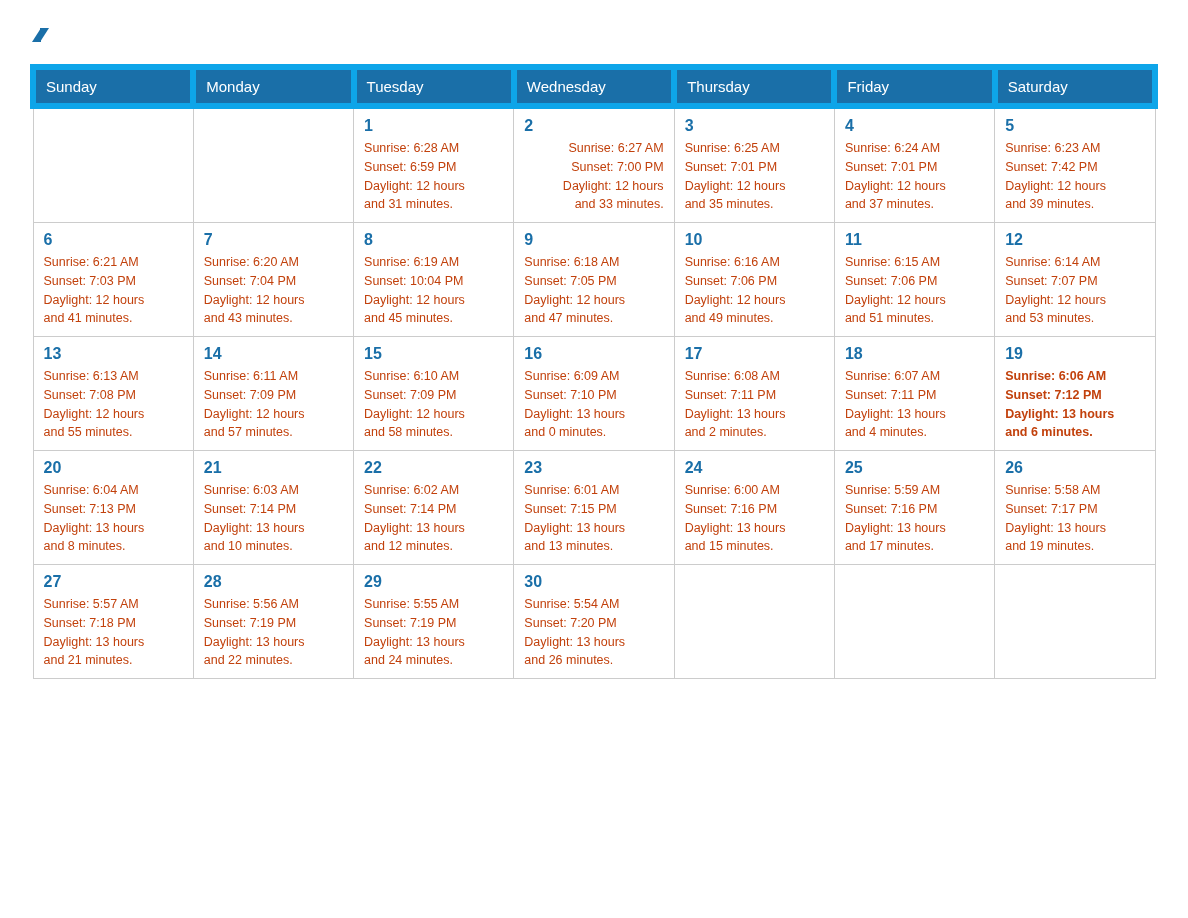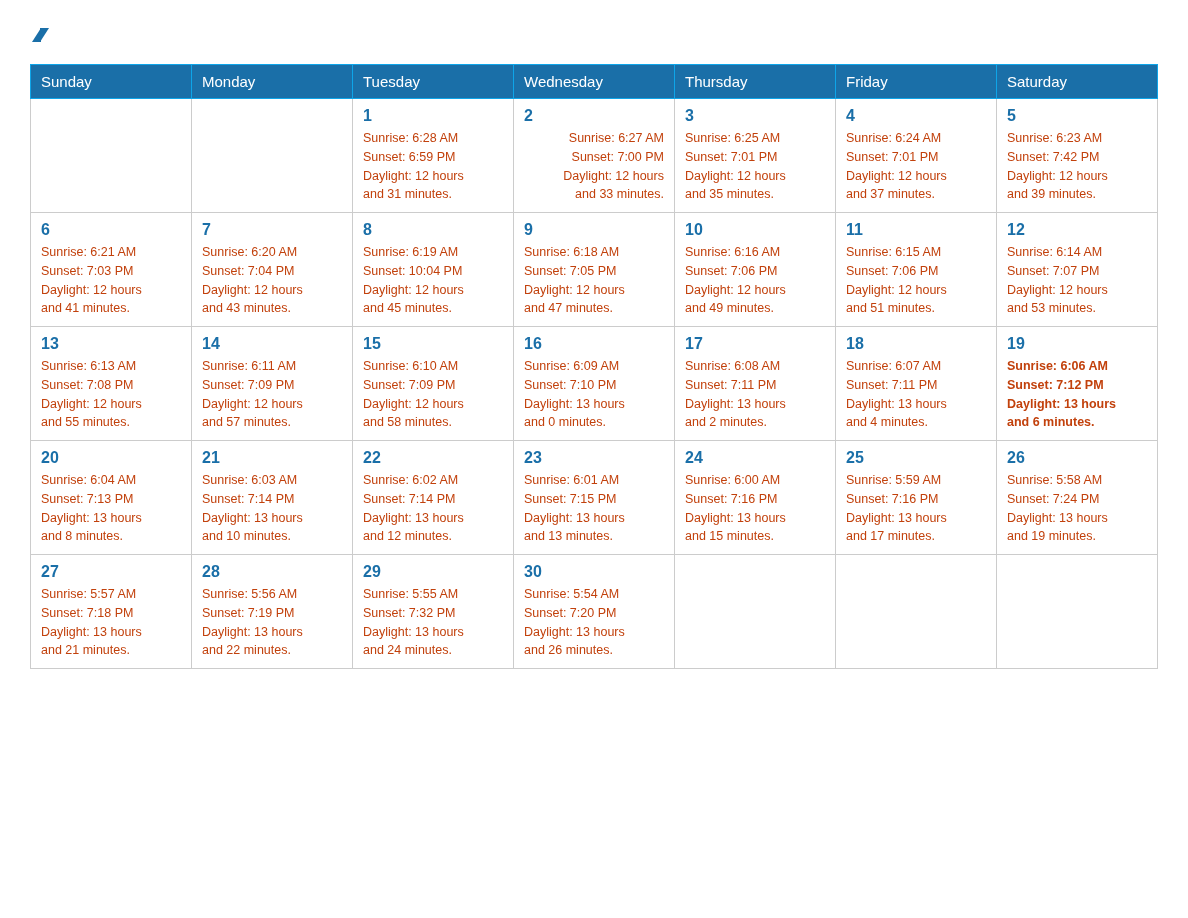--- a/index.html
+++ b/index.html
@@ -36,21 +36,21 @@
       border-collapse: collapse;
       border: 1px solid #aaa;
     }
     .calendar th {
       background: #1a6fa8;
       color: #fff;
       padding: 8px 10px;
       text-align: left;
       font-size: 15px;
       font-weight: normal;
-      border: 1px solid #0ea5e9;
+      border: 6px solid #0ea5e9;
     }
     .calendar td {
       vertical-align: top;
       padding: 8px 10px;
       border: 1px solid #ccc;
       width: calc(100% / 7);
       min-height: 100px;
     }
     .day-num {
       font-size: 16px;
@@ -320,21 +320,21 @@
         <td>
           <span class="day-num">25</span>
           <div class="day-info" style="white-space: pre-line;">Sunrise: 5:59 AM
 Sunset: 7:16 PM
 Daylight: 13 hours
 and 17 minutes.</div>
         </td>
         <td>
           <span class="day-num">26</span>
           <div class="day-info" style="white-space: pre-line;">Sunrise: 5:58 AM
-Sunset: 7:24 PM
+Sunset: 7:17 PM
 Daylight: 13 hours
 and 19 minutes.</div>
         </td>
       </tr>
       <tr>
         <td>
           <span class="day-num">27</span>
           <div class="day-info" style="white-space: pre-line;">Sunrise: 5:57 AM
 Sunset: 7:18 PM
 Daylight: 13 hours
@@ -343,21 +343,21 @@
         <td>
           <span class="day-num">28</span>
           <div class="day-info" style="white-space: pre-line;">Sunrise: 5:56 AM
 Sunset: 7:19 PM
 Daylight: 13 hours
 and 22 minutes.</div>
         </td>
         <td>
           <span class="day-num">29</span>
           <div class="day-info" style="white-space: pre-line;">Sunrise: 5:55 AM
-Sunset: 7:32 PM
+Sunset: 7:19 PM
 Daylight: 13 hours
 and 24 minutes.</div>
         </td>
         <td>
           <span class="day-num">30</span>
           <div class="day-info" style="white-space: pre-line;">Sunrise: 5:54 AM
 Sunset: 7:20 PM
 Daylight: 13 hours
 and 26 minutes.</div>
         </td>

